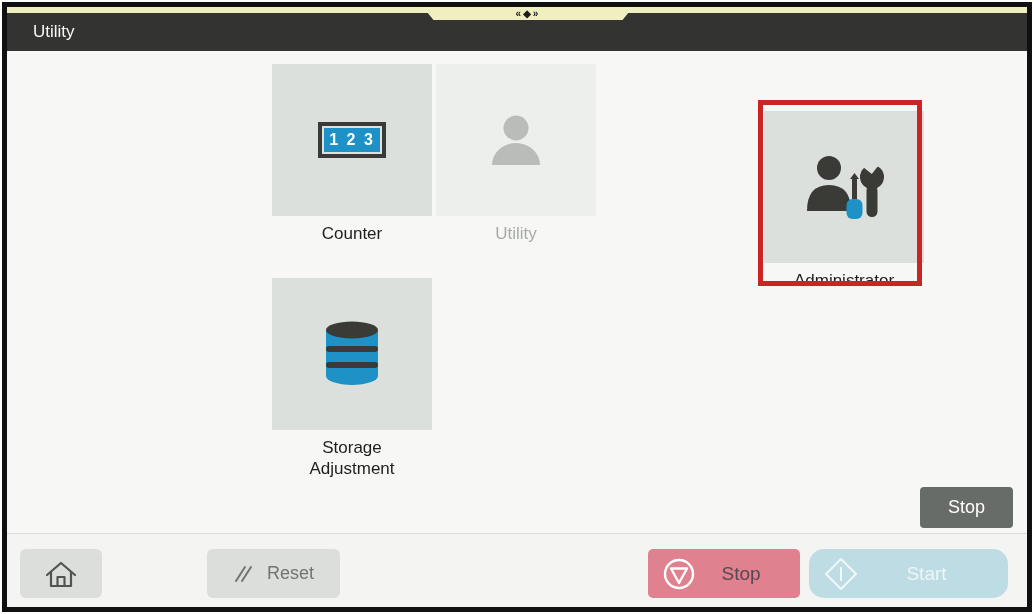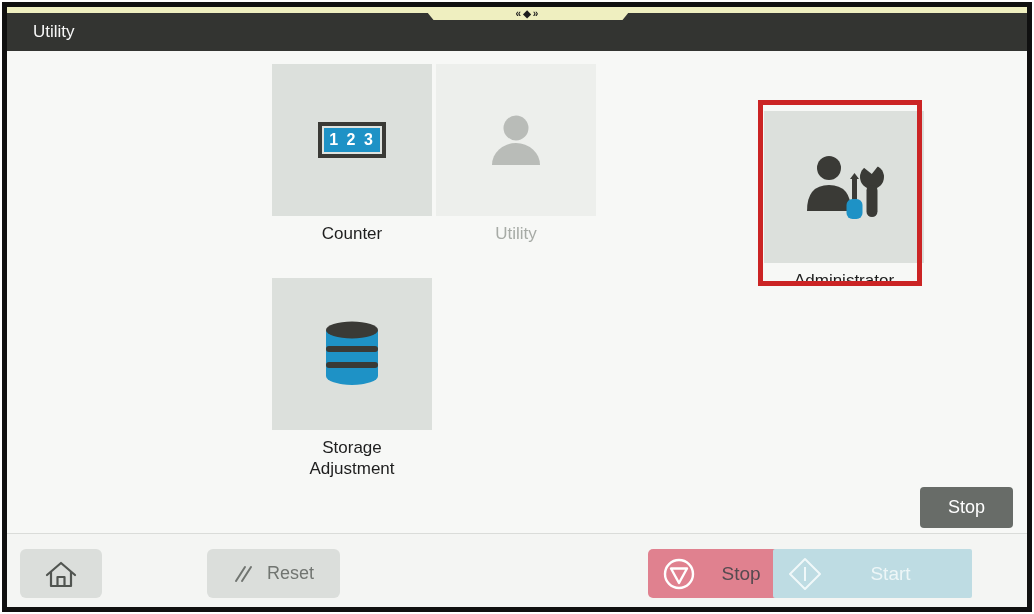--- a/index.html
+++ b/index.html
@@ -53,21 +53,21 @@
   .divider { position:absolute; left:0; top:526px; width:1020px; height:1px; background:#dadcd9; }
   .footer { position:absolute; left:0; top:527px; width:1020px; height:73px; background:#f4f5f3; }
   .foot-btn {
     position:absolute; top:542px; height:49px; border:none; cursor:pointer;
     display:flex; align-items:center; border-radius:6px;
   }
   .home-btn  { left:13px;  width:82px;  background:#dbdedb; justify-content:center; }
   .reset-btn { left:200px; width:133px; background:#dbdedb; justify-content:center; gap:14px;
                font-size:18px; color:#717571; }
   .stop-btn  { left:641px; width:152px; background:#e0818f; border-radius:5px; padding:0 14px; }
-  .start-btn { left:766px; width:199px; background:#bedce3; border-radius:2px; padding:2px 14px; }
+  .start-btn { left:802px; width:199px; background:#bedce3; border-radius:15px; padding:2px 14px; }
   .stop-btn .btn-text  { flex:1; text-align:center; font-size:19px; color:#554a50; }
   .start-btn .btn-text { flex:1; text-align:center; font-size:19px; color:#edf6f7; }
 </style>
 </head>
 <body>
 
 <div class="frame">
 
   <div class="led-strip"></div>
   <div class="handle-tab">

